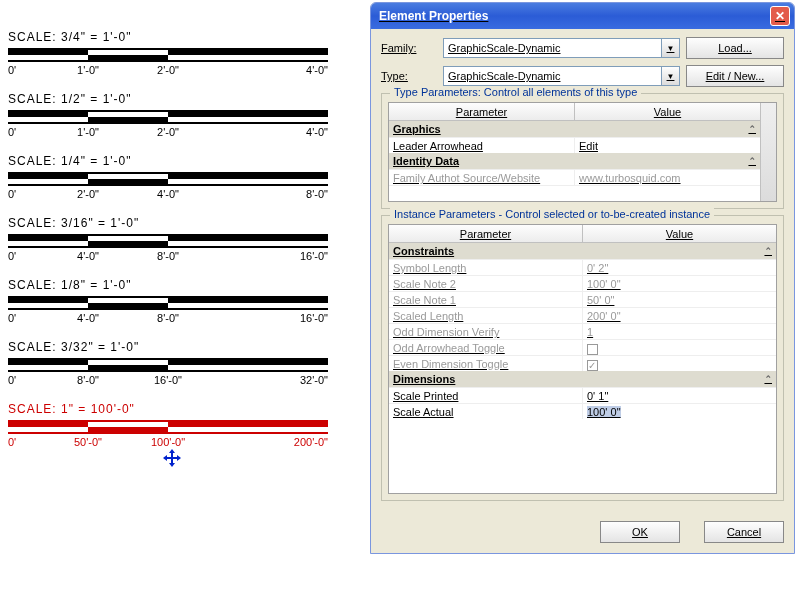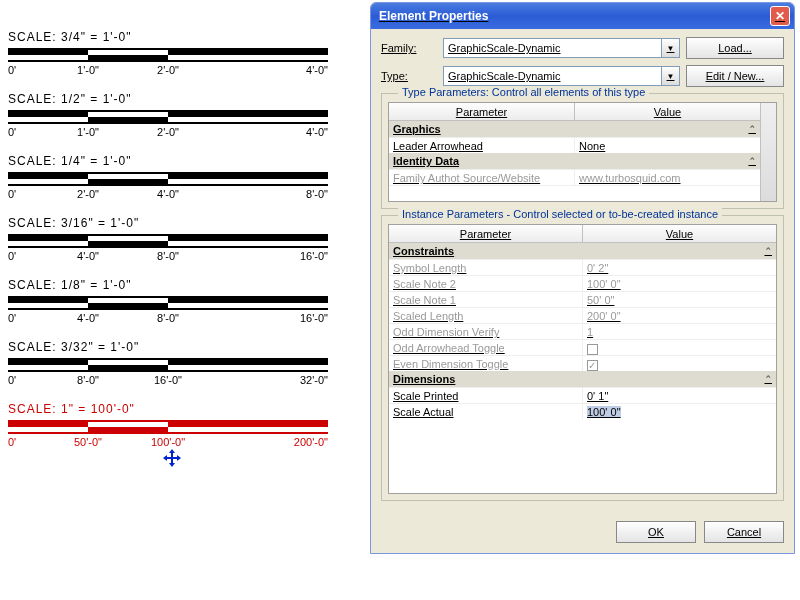--- a/index.html
+++ b/index.html
@@ -26,40 +26,40 @@
   .titlebar .title { color: #fff; font-weight: bold; font-size: 12px; flex: 1; }
   .close-btn { width: 20px; height: 20px; background: #e35b4a; border: 1px solid #fff; border-radius: 3px; color: #fff; font-weight: bold; font-size: 12px; display: flex; align-items: center; justify-content: center; cursor: pointer; }
   .dlg-body { padding: 8px 10px; }
   .row { display: flex; align-items: center; margin-bottom: 6px; gap: 6px; }
   .row label { width: 56px; }
   .combo { flex: 1; display: flex; }
   .combo input { flex: 1; border: 1px solid #7f9db9; height: 20px; padding: 0 4px; font-family: inherit; font-size: 11px; }
   .combo .arrow { width: 18px; height: 20px; border: 1px solid #7f9db9; border-left: none; background: linear-gradient(#fefefe,#dcdcdc); display: flex; align-items: center; justify-content: center; font-size: 8px; cursor: pointer; }
   .btn { width: 98px; height: 22px; border: 1px solid #888; background: linear-gradient(#fefefe,#e4e4e4); font-family: inherit; font-size: 11px; cursor: pointer; }
   .group { border: 1px solid #c0c0b0; margin: 6px 0; padding: 8px 6px 6px; position: relative; }
-  .group-title { position: absolute; top: -8px; left: 8px; background: #ece9d8; color: #003399; padding: 0 4px; margin-left: 8px; }
+  .group-title { position: absolute; top: -8px; left: 8px; background: #ece9d8; color: #003399; padding: 0 4px; }
   .grid { border: 1px solid #a0a0a0; background: #fff; }
   .grid-scroll { display: flex; }
   .grid-main { flex: 1; }
   .grid-head { display: flex; background: linear-gradient(#fdfdfd,#ececec); border-bottom: 1px solid #c0c0c0; height: 18px; }
   .grid-head div { flex: 1; text-align: center; line-height: 18px; border-right: 1px solid #c0c0c0; }
   .grid-head div:last-child { border-right: none; }
   .section { display: flex; align-items: center; background: #dedcd0; font-weight: bold; height: 16px; padding: 0 4px; }
   .section .chev { margin-left: auto; font-size: 9px; color: #666; }
   .gr { display: flex; height: 16px; border-top: 1px solid #eee; }
   .gr div { flex: 1; padding: 0 4px; line-height: 16px; border-right: 1px solid #eee; white-space: nowrap; overflow: hidden; }
   .gr div:last-child { border-right: none; }
   .gr.gray div { color: #9a9a9a; }
   .vscroll { width: 16px; background: linear-gradient(#efefef,#dcdcdc); border-left: 1px solid #c0c0c0; }
   .inst-grid { height: 270px; }
   .inst-body { height: 240px; overflow: hidden; }
   .sel { background: #bfcde6; }
   .checkbox-sq { display:inline-block; width:11px; height:11px; border:1px solid #999; background:#fff; vertical-align:middle; position:relative; }
   .checkbox-sq.checked::after { content:"✓"; position:absolute; top:-3px; left:0; font-size:10px; }
-  .dlg-footer { display:flex; justify-content:flex-end; gap:8px; padding: 6px 10px 10px; align-items: center; }
+  .dlg-footer { display:flex; justify-content:flex-end; gap:24px; padding: 6px 10px 10px; align-items: center; }
   .dlg-footer .btn { width: 80px; }
 </style>
 </head>
 <body>
 
 <div class="left" id="left">
     <div class="scale-block">
       <div class="scale-label">SCALE: 3/4" = 1'-0"</div>
       <div class="bar">
         <div class="seg top" style="left: 0px; width: 80px;"></div>
@@ -214,21 +214,21 @@
             <div class="grid-head">
               <div>Parameter</div>
               <div>Value</div>
             </div>
             <div class="section">
                 <span>Graphics</span>
                 <span class="chev">⌃</span>
               </div>
             <div class="gr">
                 <div>Leader Arrowhead</div>
-                <div>None</div>
+                <div>Edit</div>
               </div>
             <div class="section">
                 <span>Identity Data</span>
                 <span class="chev">⌃</span>
               </div>
             <div class="gr gray">
                 <div>Family Authot Source/Website</div>
                 <div>www.turbosquid.com</div>
               </div>
             <div class="gr gray">

